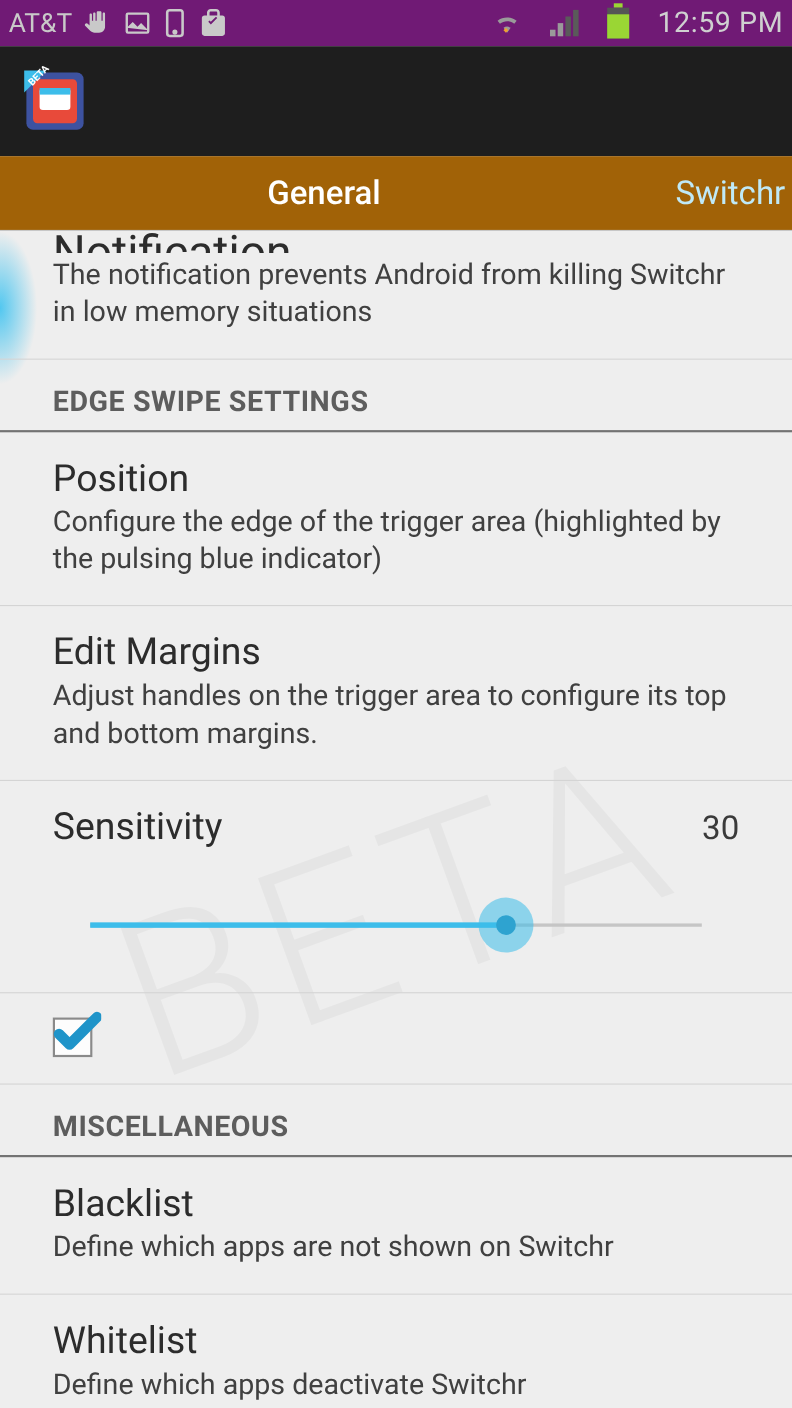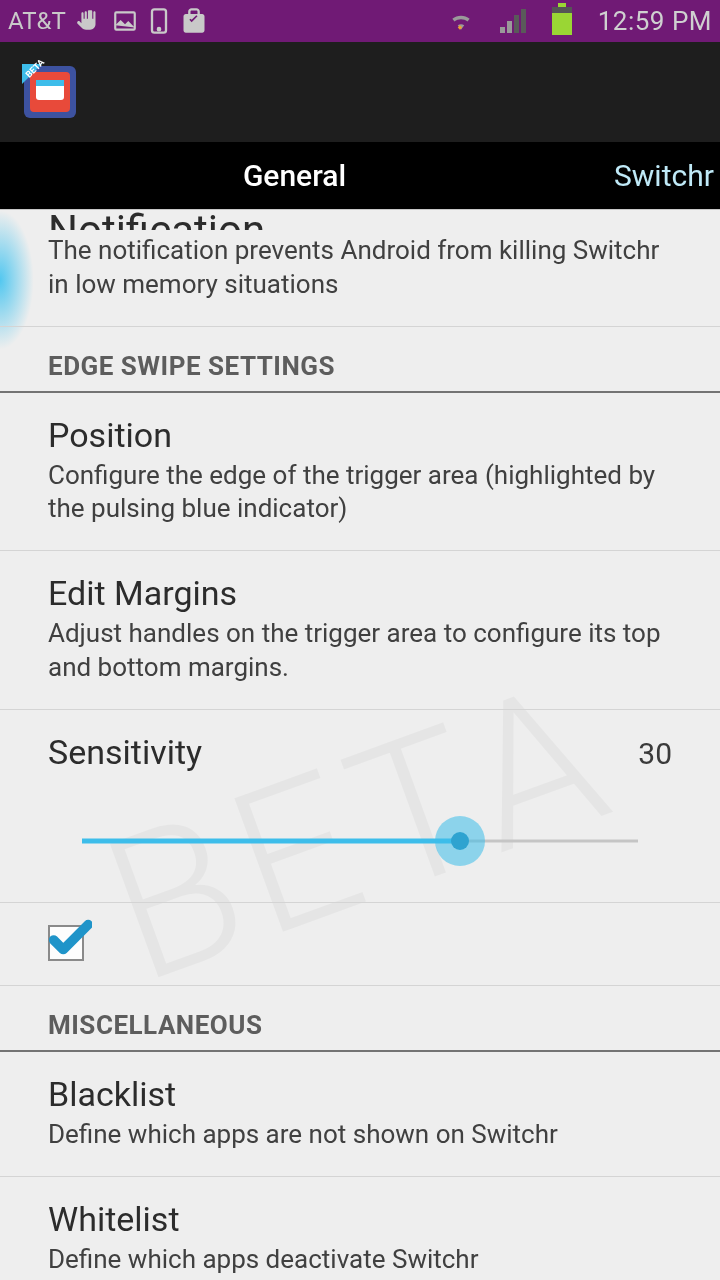--- a/index.html
+++ b/index.html
@@ -43,21 +43,21 @@
   }
   .app-icon {
     width: 64px; height: 64px;
     display:flex; align-items:center; justify-content:center;
     position: relative;
   }
   .app-title { color: #fafafa; font-size: 38px; font-weight: 300; }
 
   .tab-bar {
     height: 68px;
-    background: #000000;
+    background: #a16207;
     display: flex;
     align-items: stretch;
     color: #fff;
     font-size: 30px;
     border-bottom: 1px solid #c7c7c7;
     gap: 21px;
   }
   .tab {
     display:flex; align-items:center; justify-content:center;
     font-weight: 400;

